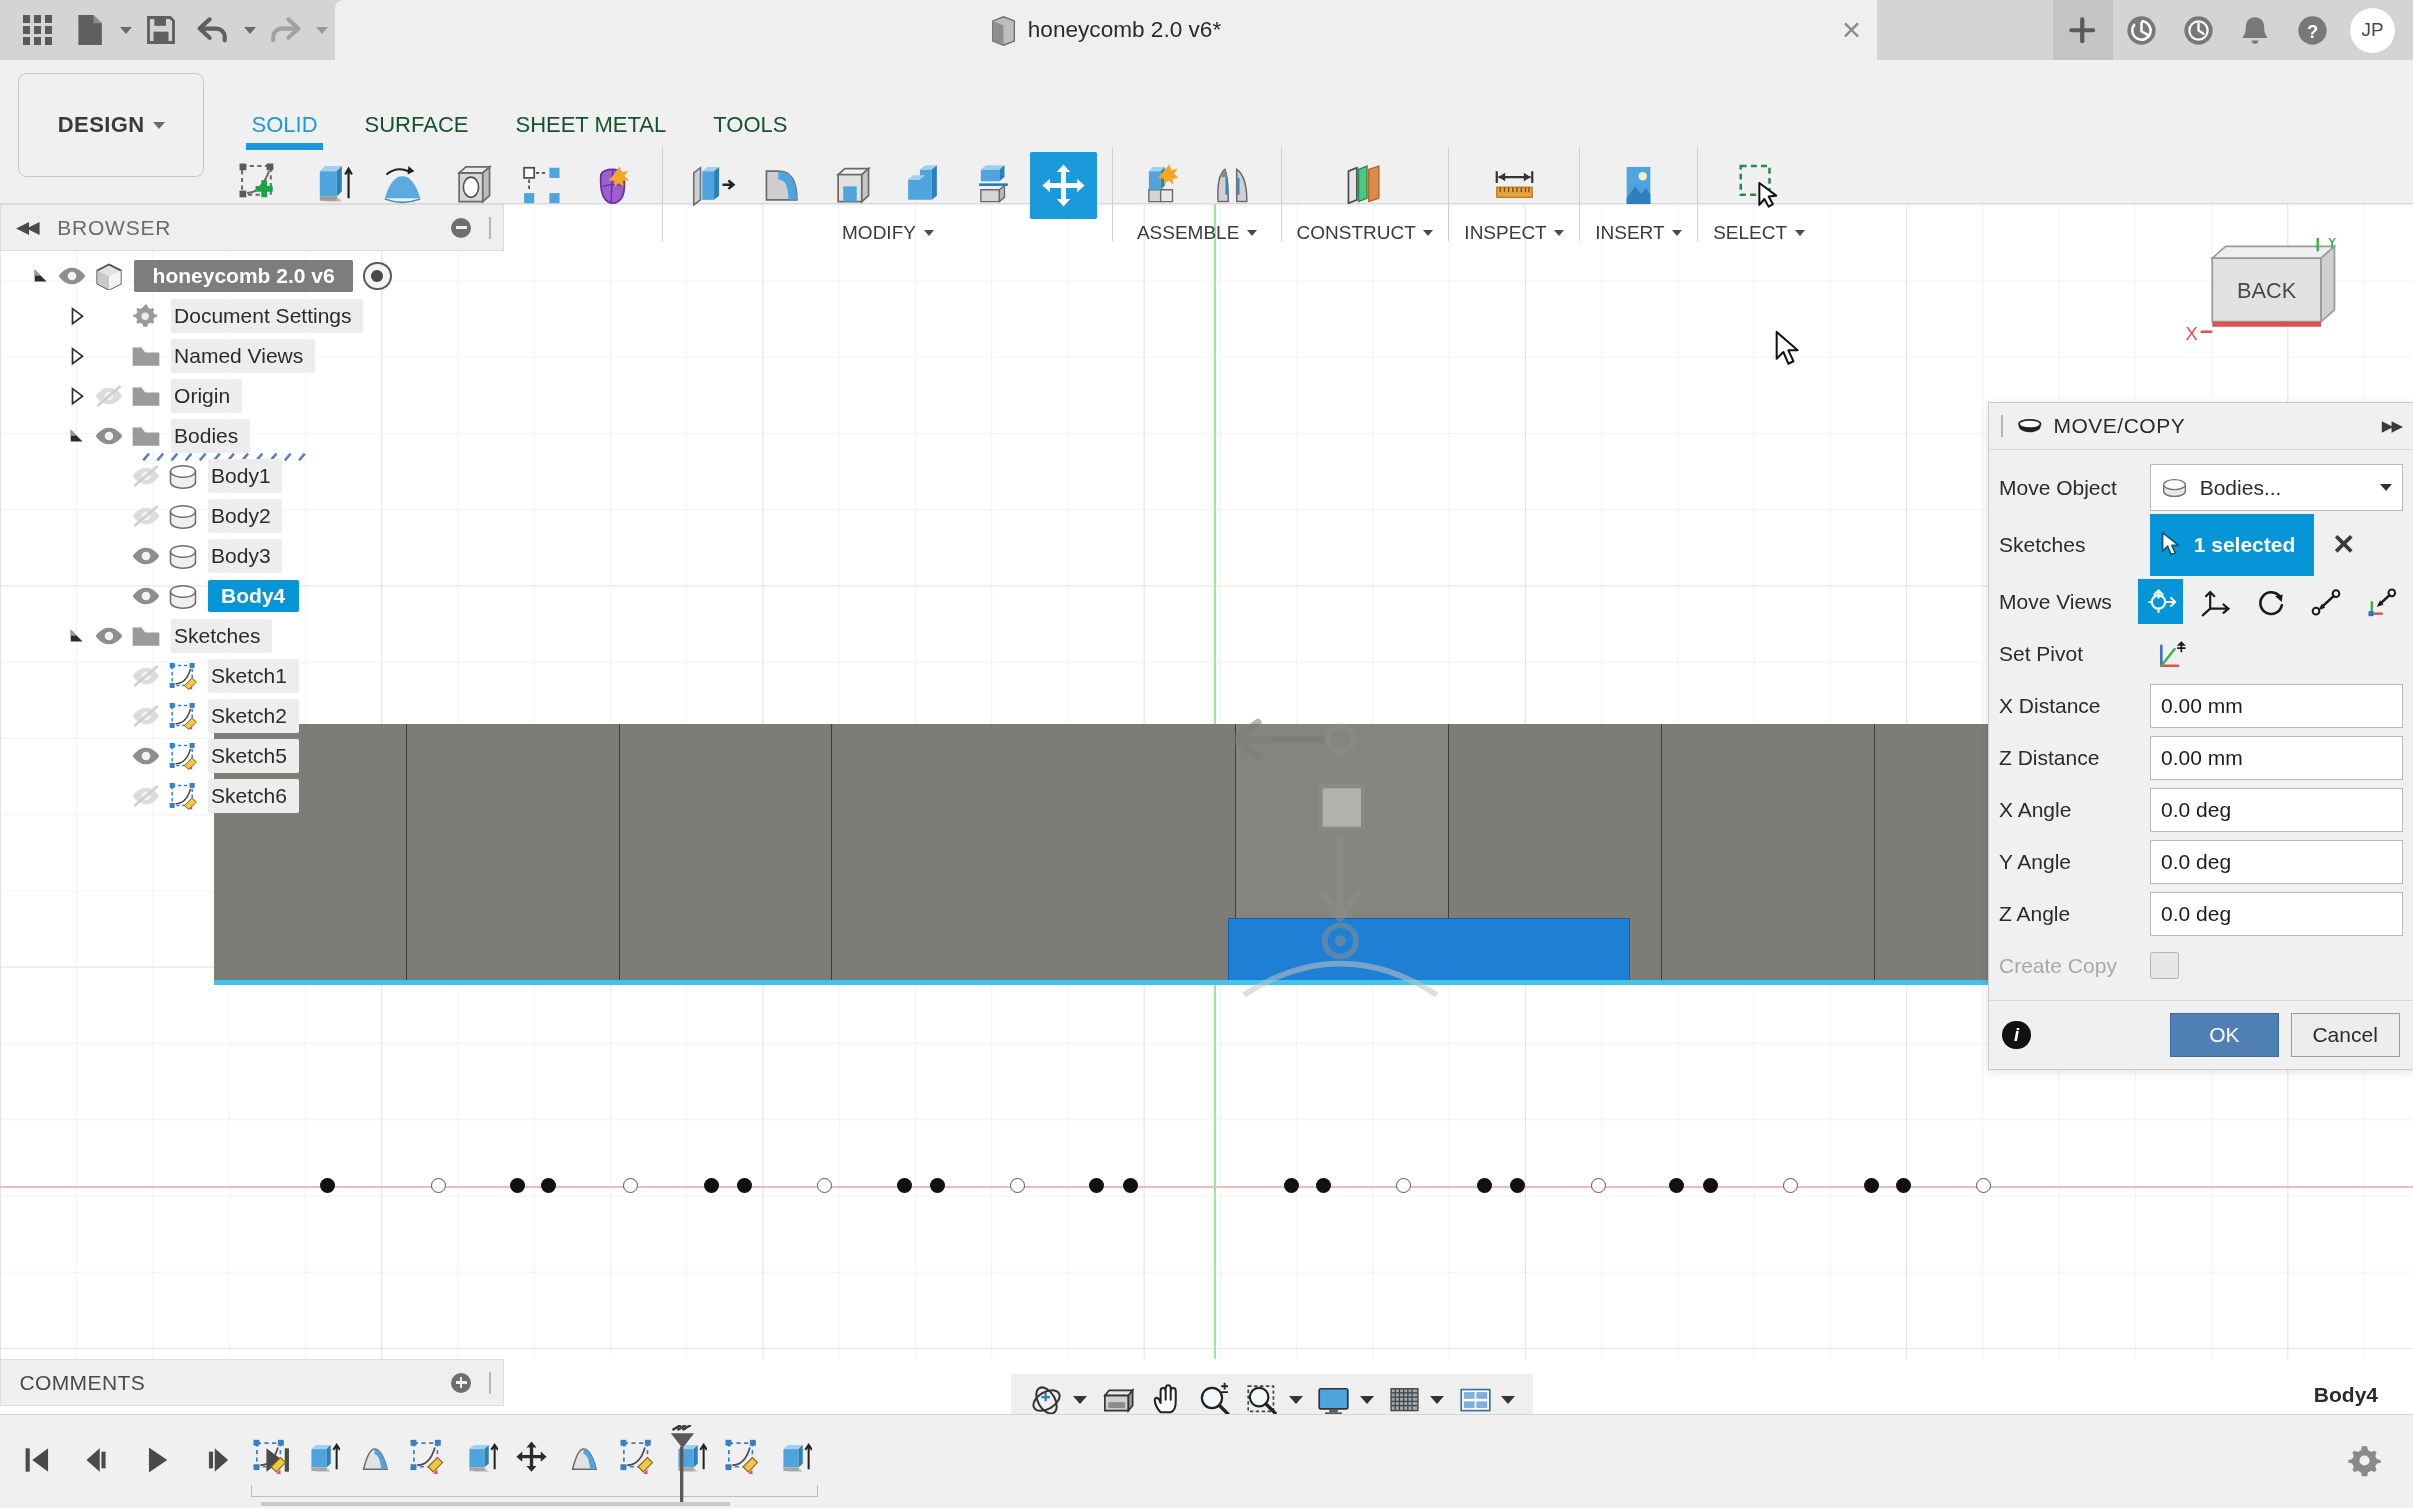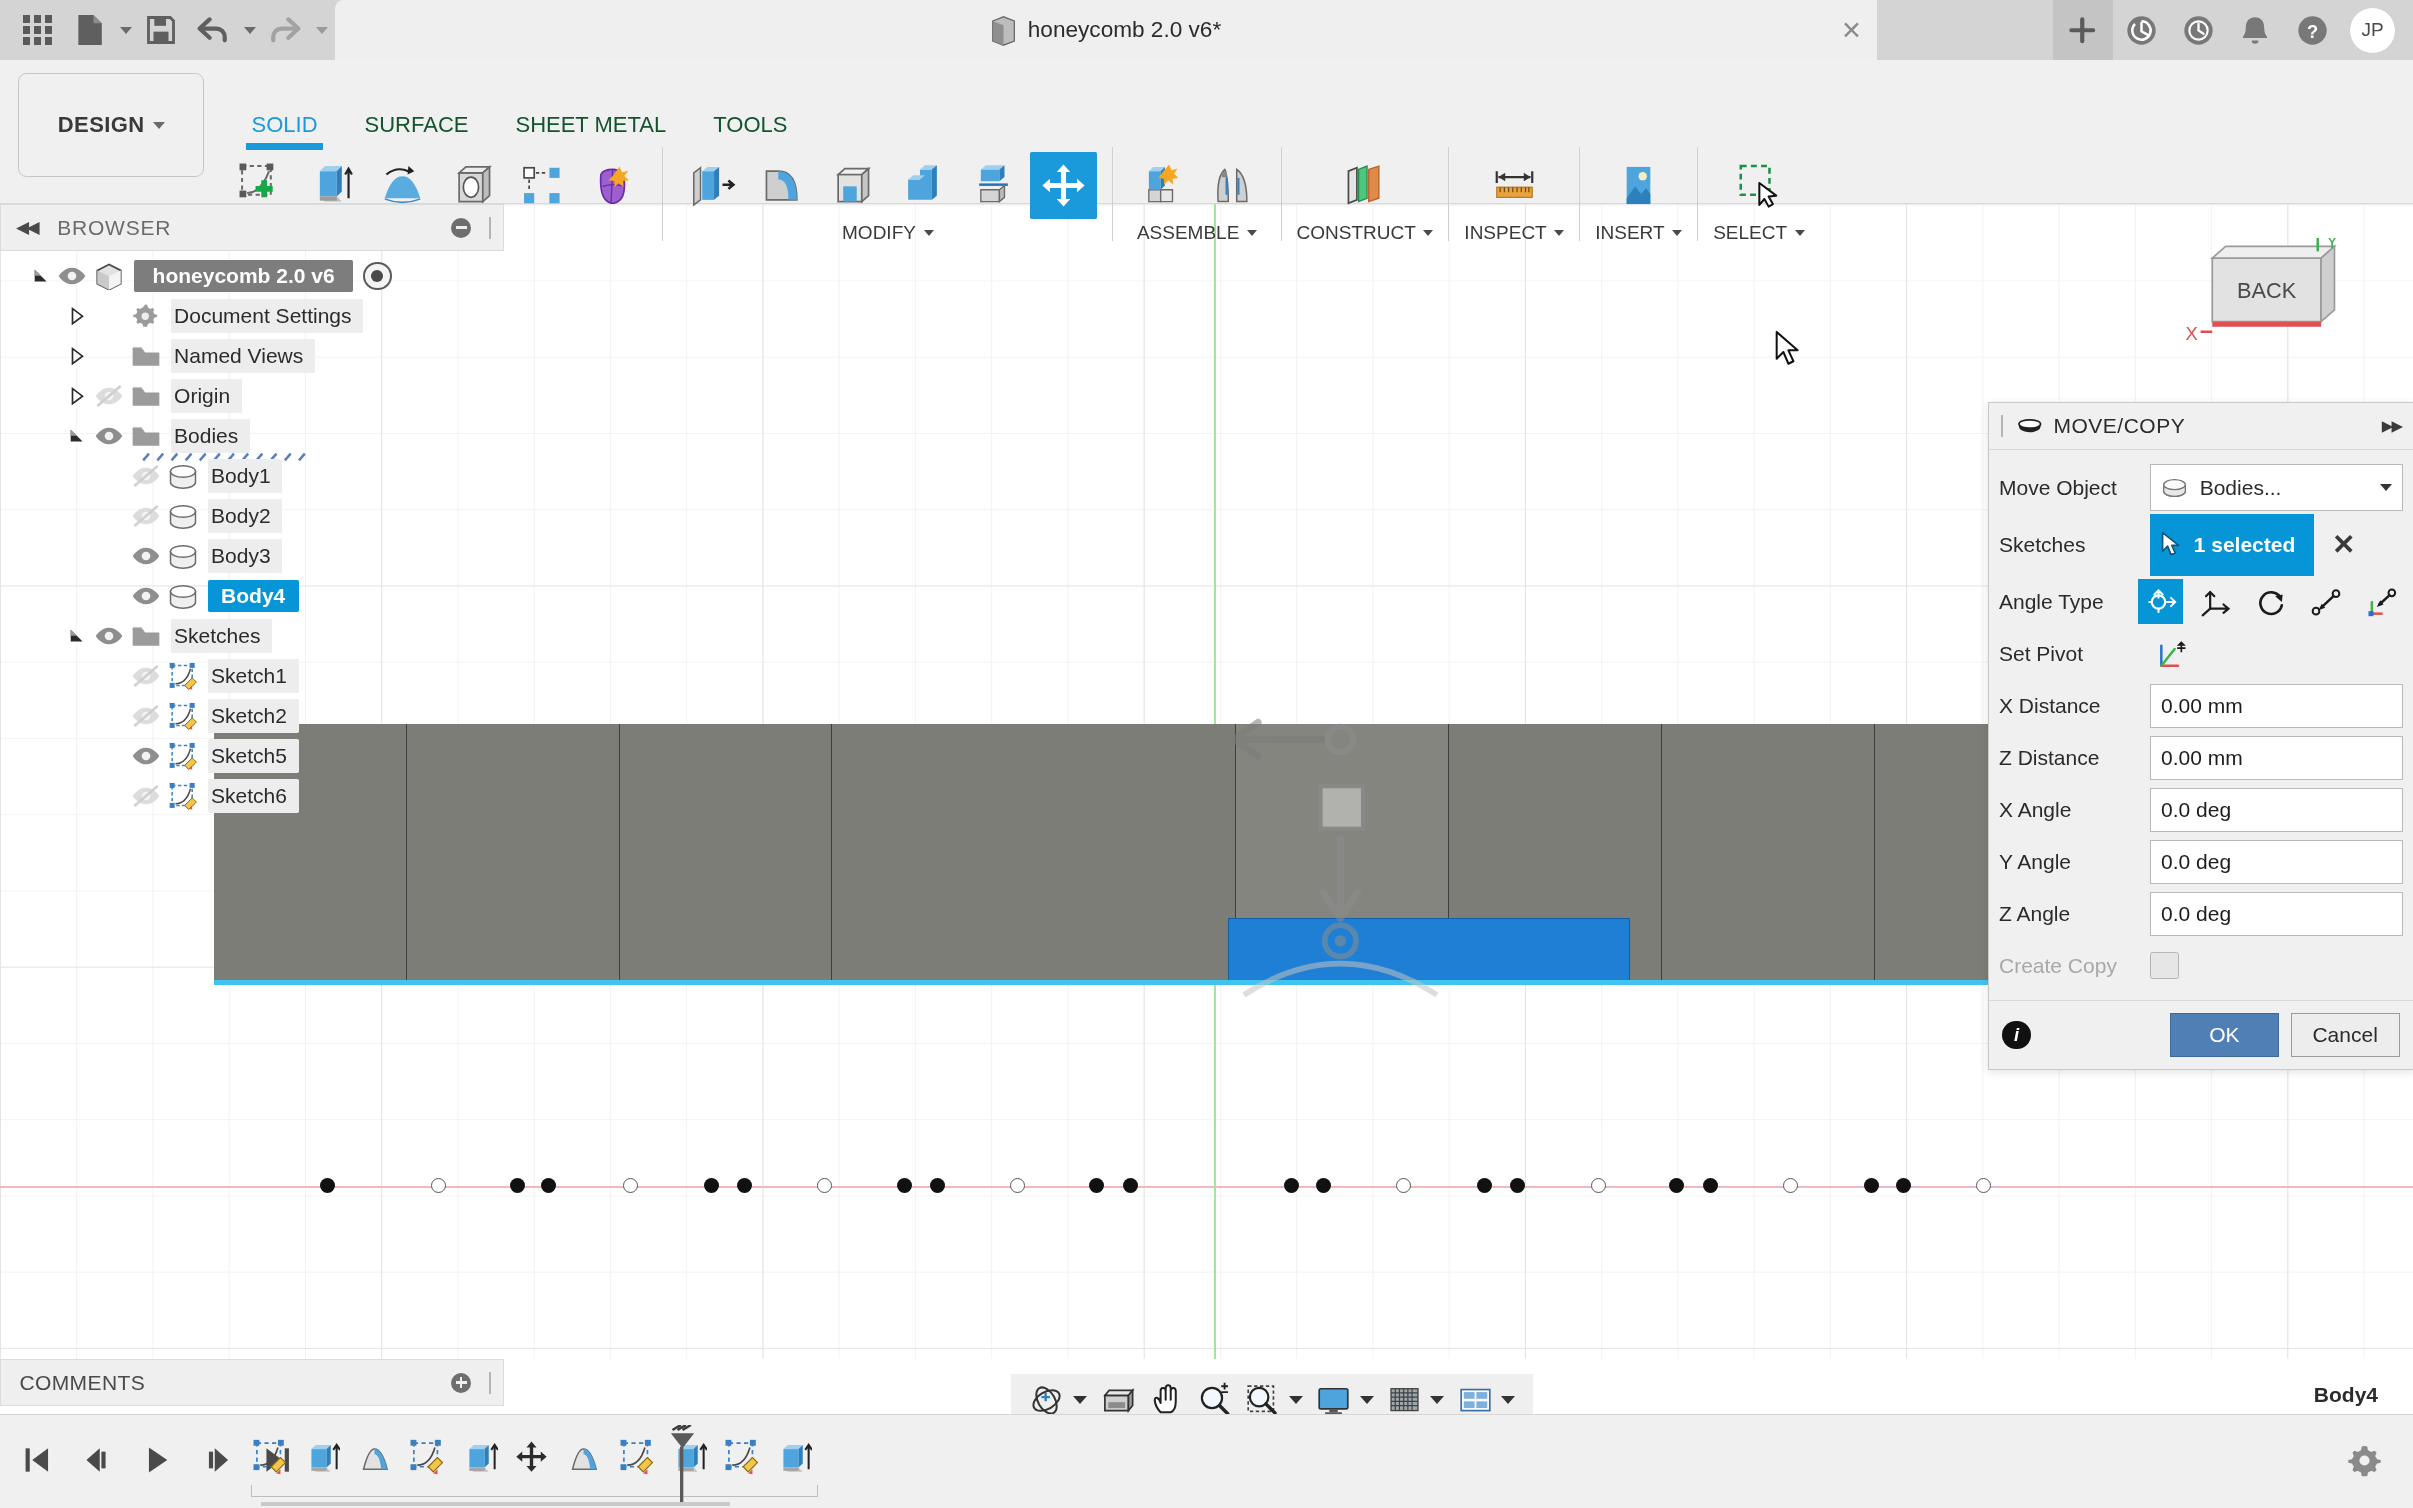--- a/index.html
+++ b/index.html
@@ -997,21 +997,21 @@
         <span class="selbtn">
           <svg width="22" height="27" viewBox="0 0 26 32">
             <path d="M3 2 L3 24 L9 18 L13 28 L18 26 L14 17 L22 17 Z" fill="#ffffff" stroke="#16557a" stroke-width="2" stroke-linejoin="round"></path>
           </svg>
           <span>1 selected</span>
         </span>
         <span class="xclose">✕</span>
       </div>
 
       <div class="frow">
-        <span class="flab">Angle Type</span>
+        <span class="flab">Move Views</span>
         <span class="mtypes">
           <span class="mtbtn act">
             <svg width="32" height="30" viewBox="0 0 38 36">
                 <circle cx="16" cy="18" r="8" fill="none" stroke="#fff" stroke-width="2.6"></circle>
                 <path d="M16 5 v8 M11 9 l5 -5 l5 5" stroke="#fff" stroke-width="2.4" fill="none" stroke-linecap="round"></path>
                 <path d="M16 31 v-6" stroke="#fff" stroke-width="2.4"></path>
                 <path d="M26 18 h9 M31 13 l5 5 l-5 5" stroke="#fff" stroke-width="2.4" fill="none" stroke-linecap="round"></path>
                 <path d="M4 18 h4" stroke="#fff" stroke-width="2.4"></path>
               </svg>
           </span>

